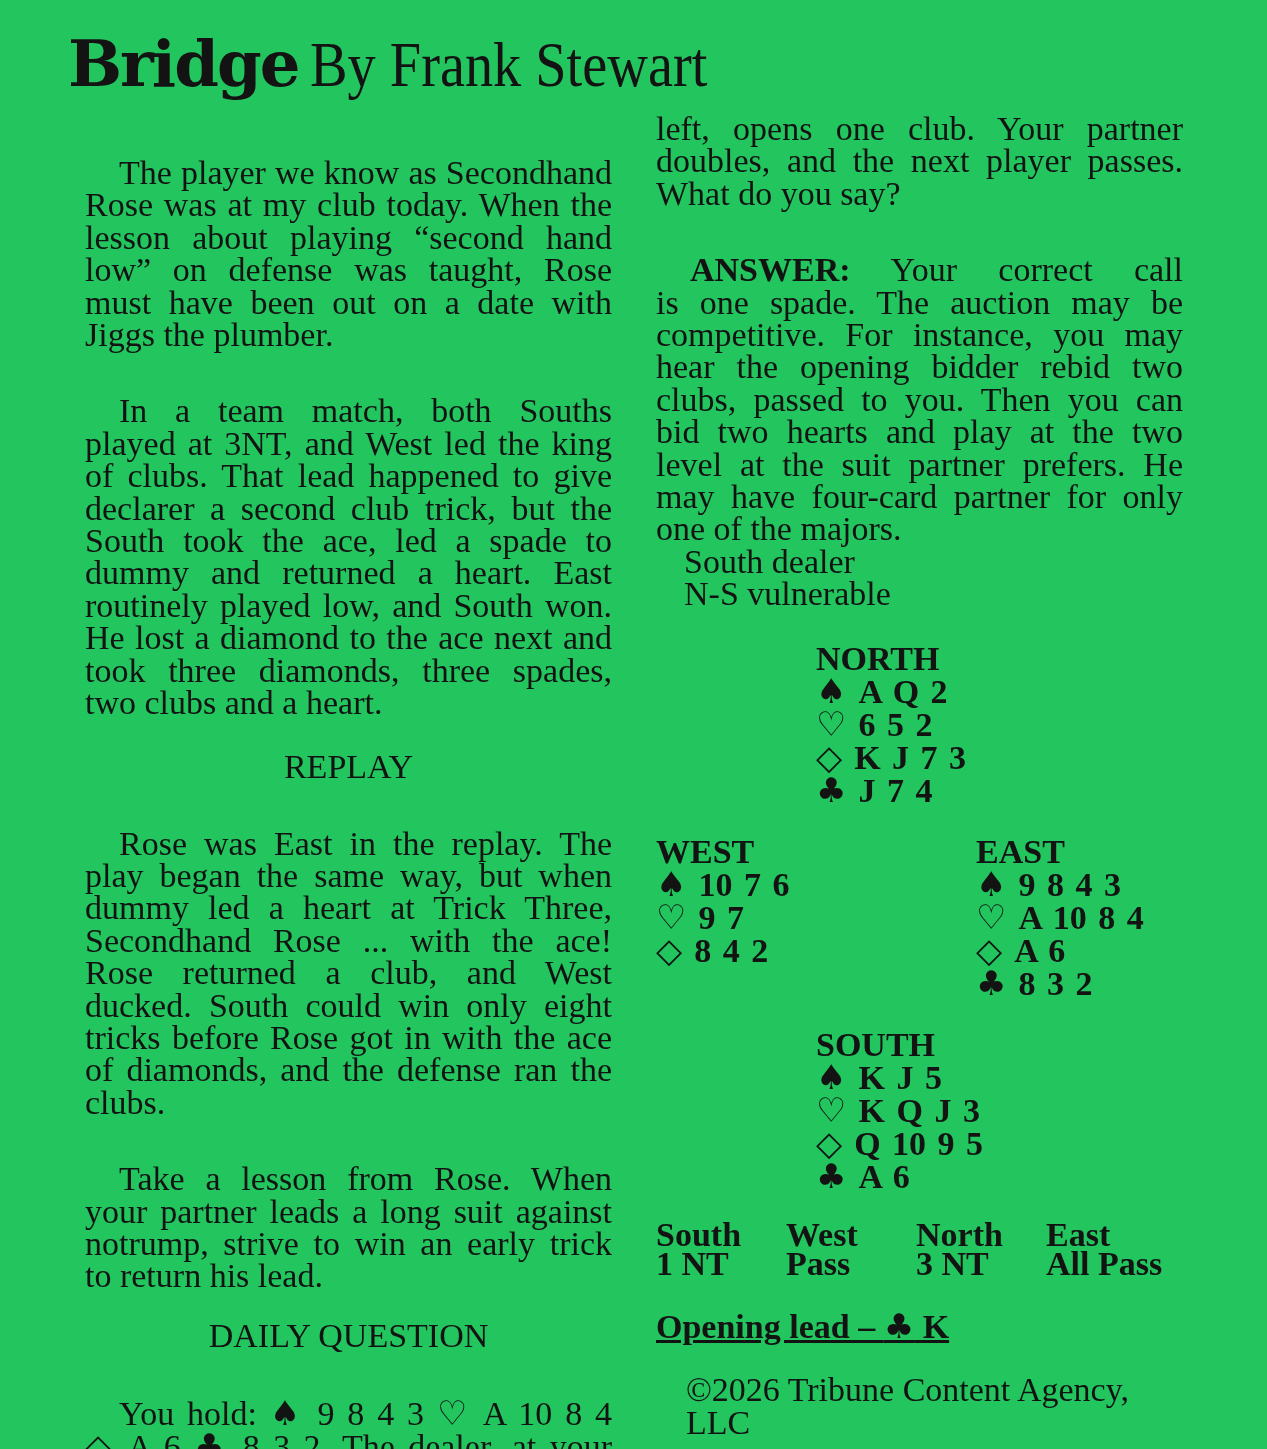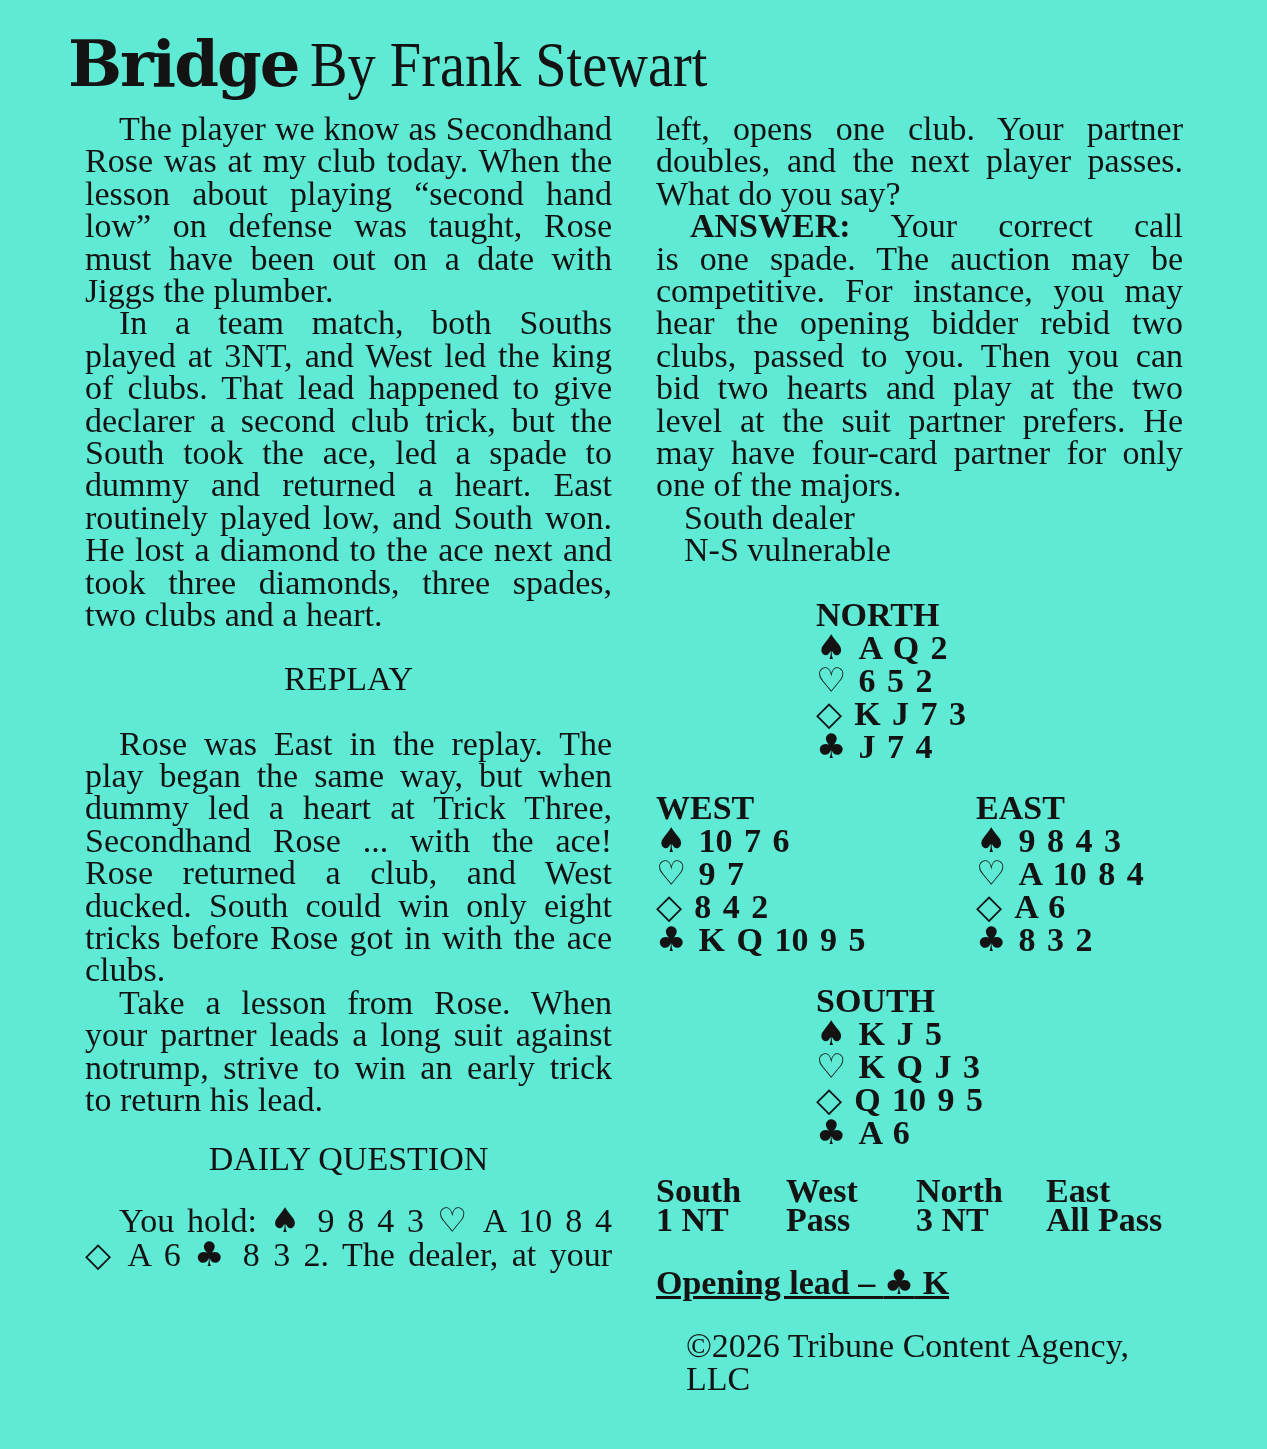--- a/index.html
+++ b/index.html
@@ -1,36 +1,36 @@
 <!DOCTYPE html>
 <html><head>
 <meta charset="utf-8">
 <style>
   html,body{margin:0;padding:0;}
   body{
     width:1267px;height:1449px;background:#ffffff;
     font-family:"Liberation Serif","DejaVu Serif",serif;color:#131313;
     -webkit-font-smoothing:antialiased;
   }
-  .sheet{position:relative;width:1267px;height:1449px;background:#5eead4;overflow:hidden;}
+  .sheet{position:relative;width:1267px;height:1449px;background:#22c55e;overflow:hidden;}
 
   
   .masthead{position:absolute;left:68px;top:30px;line-height:1.05;white-space:nowrap;}
   .m-bold{font-family:"DejaVu Serif",serif;font-weight:700;font-size:64px;letter-spacing:-2px;}
   .m-by{display:inline-block;font-family:"Liberation Serif",serif;font-weight:400;font-size:64px;
         margin-left:12px;transform:scaleX(.88);transform-origin:left bottom;}
 
   
   .cols{position:absolute;left:85px;top:113px;display:flex;gap:44px;align-items:flex-start;}
   .col{width:527px;font-size:34px;line-height:32.4px;}
 
   .para{margin:0;}
   .line{text-align:justify;text-align-last:justify;white-space:normal;}
   .line.endline{text-align-last:left;}
-  .line.indent{text-indent:34px;}
+  .line.indent{text-indent:34px;margin-top:44px;}
   .bold{font-weight:700;}
 
   .col-heading{font-weight:400;text-align:center;line-height:34px;margin-top:30px;margin-bottom:32px;}
   .col-heading.dq{margin-top:26px;margin-bottom:28px;}
 
   .plainline{padding-left:28px;}
 
   
   .hand{line-height:33px;font-weight:700;}
   .hand-north{margin-top:31px;margin-left:160px;}
@@ -81,20 +81,21 @@
         </div>
         <div class="col-heading">REPLAY</div>
         <div class="para">
           <div class="line indent">Rose was East in the replay. The</div>
           <div class="line">play began the same way, but when</div>
           <div class="line">dummy led a heart at Trick Three,</div>
           <div class="line">Secondhand Rose ... with the ace!</div>
           <div class="line">Rose returned a club, and West</div>
           <div class="line">ducked. South could win only eight</div>
           <div class="line">tricks before Rose got in with the ace</div>
+          <div class="line">of diamonds, and the defense ran the</div>
           <div class="line endline">clubs.</div>
         </div>
         <div class="para">
           <div class="line indent">Take a lesson from Rose. When</div>
           <div class="line">your partner leads a long suit against</div>
           <div class="line">notrump, strive to win an early trick</div>
           <div class="line endline">to return his lead.</div>
         </div>
         <div class="col-heading dq">DAILY QUESTION</div>
         <div class="para">
@@ -127,21 +128,20 @@
           <div class="hand-suit"><span class="suit-sym"><span class="suitchar">♡</span></span><span class="cards">6 5 2</span></div>
           <div class="hand-suit"><span class="suit-sym"><span class="suitchar">◇</span></span><span class="cards">K J 7 3</span></div>
           <div class="hand-suit"><span class="suit-sym"><span class="suitchar">♣</span></span><span class="cards">J 7 4</span></div>
         </div>
         <div class="hands-row">
           <div class="hand hand-west">
             <div class="hand-label">WEST</div>
             <div class="hand-suit"><span class="suit-sym"><span class="suitchar">♠</span></span><span class="cards">10 7 6</span></div>
             <div class="hand-suit"><span class="suit-sym"><span class="suitchar">♡</span></span><span class="cards">9 7</span></div>
             <div class="hand-suit"><span class="suit-sym"><span class="suitchar">◇</span></span><span class="cards">8 4 2</span></div>
-            <div class="hand-suit"><span class="suit-sym"><span class="suitchar">♣</span></span><span class="cards">K Q 10 9 5</span></div>
           </div>
           <div class="hand hand-east">
             <div class="hand-label">EAST</div>
             <div class="hand-suit"><span class="suit-sym"><span class="suitchar">♠</span></span><span class="cards">9 8 4 3</span></div>
             <div class="hand-suit"><span class="suit-sym"><span class="suitchar">♡</span></span><span class="cards">A 10 8 4</span></div>
             <div class="hand-suit"><span class="suit-sym"><span class="suitchar">◇</span></span><span class="cards">A 6</span></div>
             <div class="hand-suit"><span class="suit-sym"><span class="suitchar">♣</span></span><span class="cards">8 3 2</span></div>
           </div>
         </div>
         <div class="hand hand-south">

